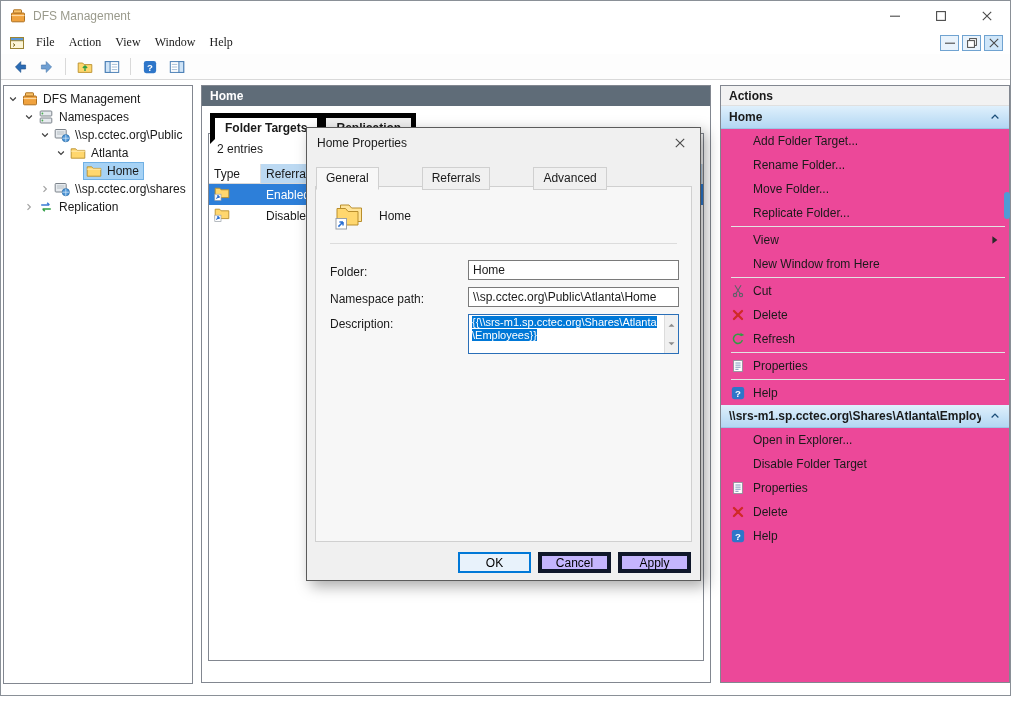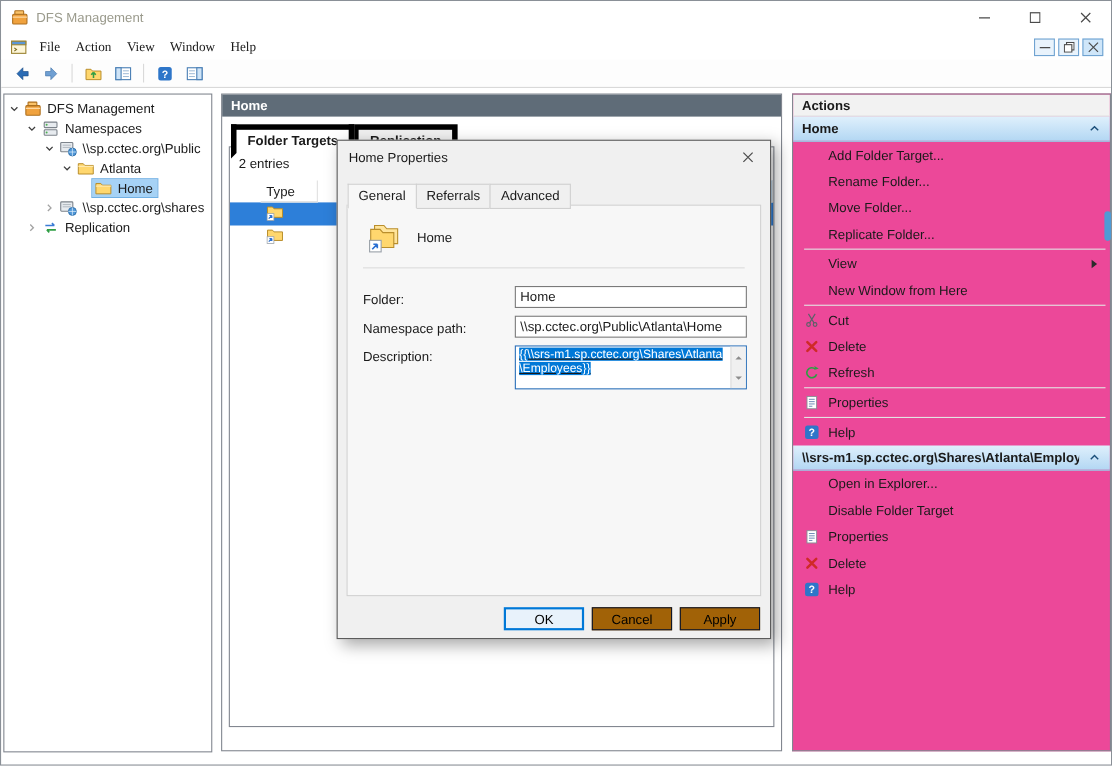--- a/index.html
+++ b/index.html
@@ -43,21 +43,21 @@
   .content-tabs { position:absolute; left:8px; top:27px; display:flex; z-index:2; }
   .ctab { padding:3px 10px 4px; border:5px solid #000000; background:#f0f0f0; margin-right:-1px; position:relative;font-weight:bold; }
   .ctab.active { background:#fff; border-bottom-color:#fff; z-index:3; }
   .list-box { position:absolute; left:6px; right:6px; top:47px; bottom:21px; border:1px solid #828790; background:#fff; overflow:hidden; }
   .entries { padding:8px 8px 6px; }
   .ltable { margin-top:2px; }
   .lrow { display:flex; height:21px; align-items:center; }
   .lrow.lhdr { height:20px; }
   .lhdr .lcell { border-right:1px solid #e0e0e0; border-bottom:1px solid #d8d8d8; height:100%; display:flex; align-items:center; background:#fff; }
   .lhdr .c1 { background:#bcd9f2; }
-  .lcell { padding-left:5px; overflow:hidden; white-space:nowrap;margin-left:28px; }
+  .lcell { padding-left:5px; overflow:hidden; white-space:nowrap; }
   .lcell.c0 { width:52px; flex:none; }
   .lcell.c1 { flex:1; }
   .lrow.sel { background:#2d7fd9; color:#fff; }
 
   
   .actions-panel { position:absolute; left:719px; top:84px; width:290px; height:598px; border:1px solid #828790; background:#ec4899; overflow:hidden; }
   .actions-title { height:20px; display:flex; align-items:center; padding:0 8px; font-weight:bold; background:#f2f2f2; border-bottom:1px solid #e0e0e0; }
   .section-header { height:23px; display:flex; align-items:center; padding:0 8px; font-weight:bold; background:linear-gradient(#dff0fc,#b3d7f3); border-bottom:1px solid #9dc4e4; cursor:default; }
   .section-label { white-space:nowrap; overflow:hidden; max-width:252px; }
   .section-header .chev { margin-left:auto; display:inline-flex; }
@@ -65,36 +65,36 @@
   .aicon { width:18px; height:16px; display:inline-flex; align-items:center; justify-content:center; flex:none; }
   .alabel { margin-left:6px; white-space:nowrap; }
   .action-sep { height:1px; background:#e3e3e3; margin:1px 4px 1px 10px; }
   .subarrow { margin-left:auto; margin-right:2px; display:inline-flex; }
   .scroll-thumb { position:absolute; left:1003px; top:191px; width:6px; height:27px; background:#4f9bd5; border-radius:3px; z-index:5; }
 
   
   .dialog { position:absolute; left:305px; top:126px; width:395px; height:454px; background:#f0f0f0; border:1px solid #5b5b5b; box-shadow:5px 5px 14px rgba(0,0,0,0.35); z-index:10; }
   .dialog-titlebar { height:30px; display:flex; align-items:center; padding-left:10px; }
   .dialog-close { margin-left:auto; width:40px; height:30px; display:flex; align-items:center; justify-content:center; }
-  .dialog-tabs { display:flex; padding-left:9px; margin-top:9px; position:relative; z-index:2; }
+  .dialog-tabs { display:flex; padding-left:9px; margin-top:9px; position:relative; z-index:2;gap:44px; }
   .dtab { padding:3px 9px 4px; border:1px solid #d0d0d0; background:#f0f0f0; margin-right:-1px; position:relative; }
   .dtab.active { background:#f7f7f7; border-bottom-color:#f7f7f7; z-index:3; }
   .dialog-page { position:absolute; left:8px; right:8px; top:58px; height:356px; background:#f7f7f7; border:1px solid #d0d0d0; }
   .dlg-icon-row { display:flex; align-items:center; gap:11px; padding:14px 0 0 18px; }
   .dlg-sep { border-top:1px solid #dcdcdc; margin:12px 14px 16px; }
   .dfield-row { display:flex; align-items:center; margin:0 12px 7px 14px; }
   .dfield-row.top { align-items:flex-start; }
   .dlabel { width:138px; flex:none; padding-top:3px; }
   .dfield { width:215px; height:20px; background:#fff; border:1px solid #7a7a7a; padding:2px 4px; white-space:nowrap; overflow:hidden; }
-  .dfield.dmulti { height:40px; border:1px solid #2a6fb8; position:relative; padding:1px 16px 1px 3px; white-space:normal; line-height:13px; font-size:11px; word-break:break-all; overflow:hidden;text-decoration:underline; }
+  .dfield.dmulti { height:40px; border:1px solid #2a6fb8; position:relative; padding:1px 16px 1px 3px; white-space:normal; line-height:13px; font-size:11px; word-break:break-all; overflow:hidden; }
   .dmulti .sel { background:#0078d7; color:#fff; }
   .mini-scroll { position:absolute; top:0; right:0; bottom:0; width:14px; background:#f0f0f0; border-left:1px solid #dcdcdc; display:flex; flex-direction:column; }
   .msb { flex:1; display:flex; align-items:center; justify-content:center; }
   .dialog-buttons { position:absolute; right:9px; top:424px; display:flex; gap:7px; }
-  .dbtn { width:73px; height:21px; background:#a16207; border:1px solid #0f172a; font-family:inherit; font-size:12px; display:flex; align-items:center; justify-content:center; }
+  .dbtn { width:73px; height:21px; background:#c4b5fd; border:4px solid #0f172a; font-family:inherit; font-size:12px; display:flex; align-items:center; justify-content:center; }
   .dbtn.default { background:#e8f2fb; border:2px solid #0078d7; }
 
   .icon { display:inline-flex; align-items:center; justify-content:center; }
   .icon svg { display:block; }
 </style>
 </head>
 <body>
 
 <div class="window">
 

